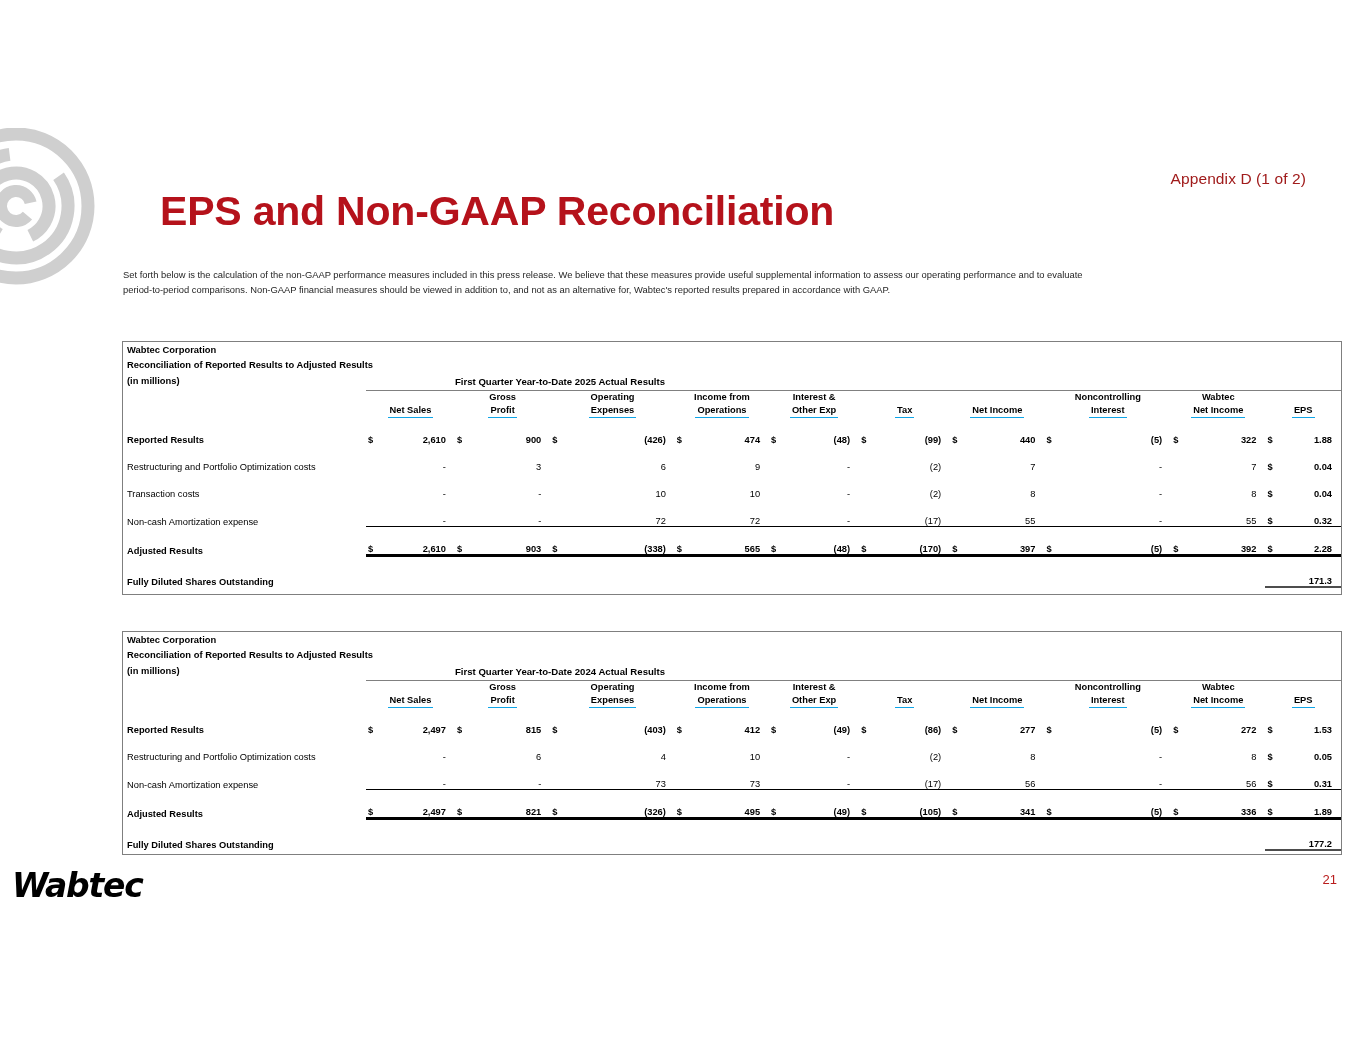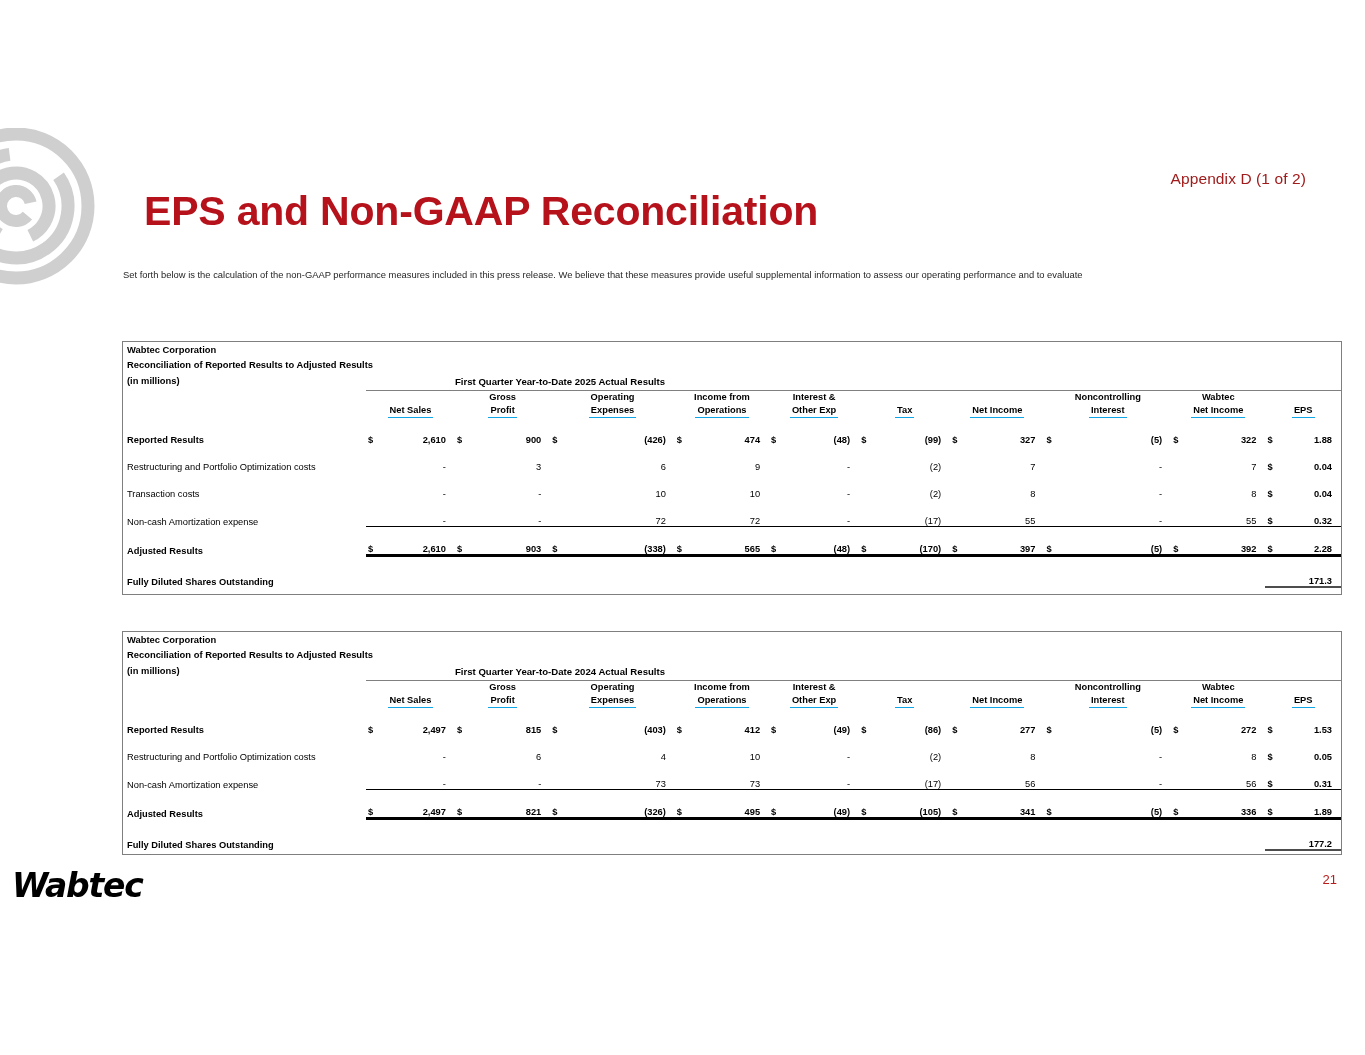--- a/index.html
+++ b/index.html
@@ -31,21 +31,21 @@
     position: absolute;
     right: 59px;
     top: 170px;
     font-size: 15.5px;
     color: #A01B1B;
     letter-spacing: 0.1px;
     white-space: nowrap;
   }
   .slide-title {
     position: absolute;
-    left: 144px;
+    left: 160px;
     top: 188px;
     font-size: 41px;
     font-weight: bold;
     color: #B5121B;
     letter-spacing: -0.2px;
     white-space: nowrap;
   }
 
   .intro {
     position: absolute;
@@ -172,20 +172,21 @@
     <circle cx="62" cy="78" r="33" stroke-width="13" stroke-dasharray="175 35" transform="rotate(120 62 78)"></circle>
     <circle cx="62" cy="78" r="15" stroke-width="12" stroke-dasharray="80 25" transform="rotate(40 62 78)"></circle>
   </g>
 </svg>
 
 <div class="appendix">Appendix D (1 of 2)</div>
 <div class="slide-title">EPS and Non-GAAP Reconciliation</div>
 
 <div class="intro">
   <p>Set forth below is the calculation of the non-GAAP performance measures included in this press release.  We believe that these measures provide useful supplemental information to assess our operating performance and to evaluate</p>
+  <p>period-to-period comparisons.  Non-GAAP financial measures should be viewed in addition to, and not as an alternative for, Wabtec's reported results prepared in accordance with GAAP.</p>
 </div>
 
 <div class="tblbox" id="table-2025">
   <table class="fin">
     <colgroup>
       <col class="c-label">
         <col class="c-cur">
         <col class="c-num1">
       <col class="c-cur">
         <col class="c-num2">
@@ -277,21 +278,21 @@
           <td class="num b">900</td>
           <td class="cur">$</td>
           <td class="num b">(426)</td>
           <td class="cur">$</td>
           <td class="num b">474</td>
           <td class="cur">$</td>
           <td class="num b">(48)</td>
           <td class="cur">$</td>
           <td class="num b">(99)</td>
           <td class="cur">$</td>
-          <td class="num b">327</td>
+          <td class="num b">440</td>
           <td class="cur">$</td>
           <td class="num b">(5)</td>
           <td class="cur">$</td>
           <td class="num b">322</td>
           <td class="cur">$</td>
           <td class="num b">1.88</td>
         </tr>
         <tr class="datarow">
           <td class="rowlabel">Restructuring and Portfolio Optimization costs</td>
           <td class="cur"></td>

